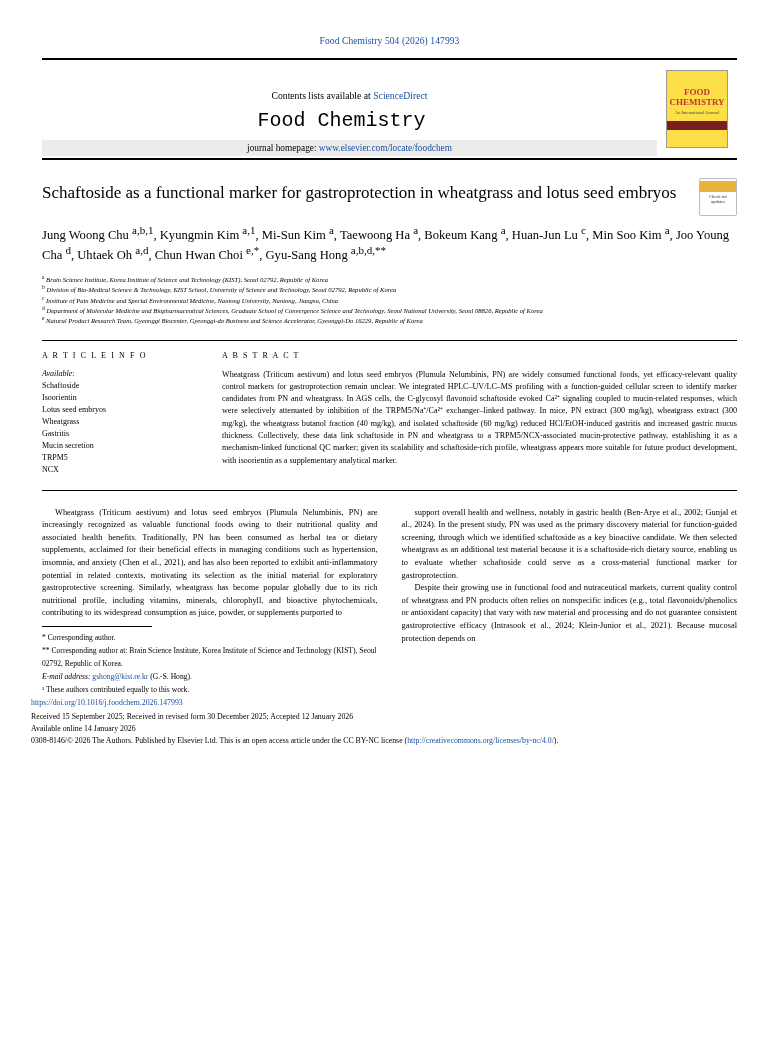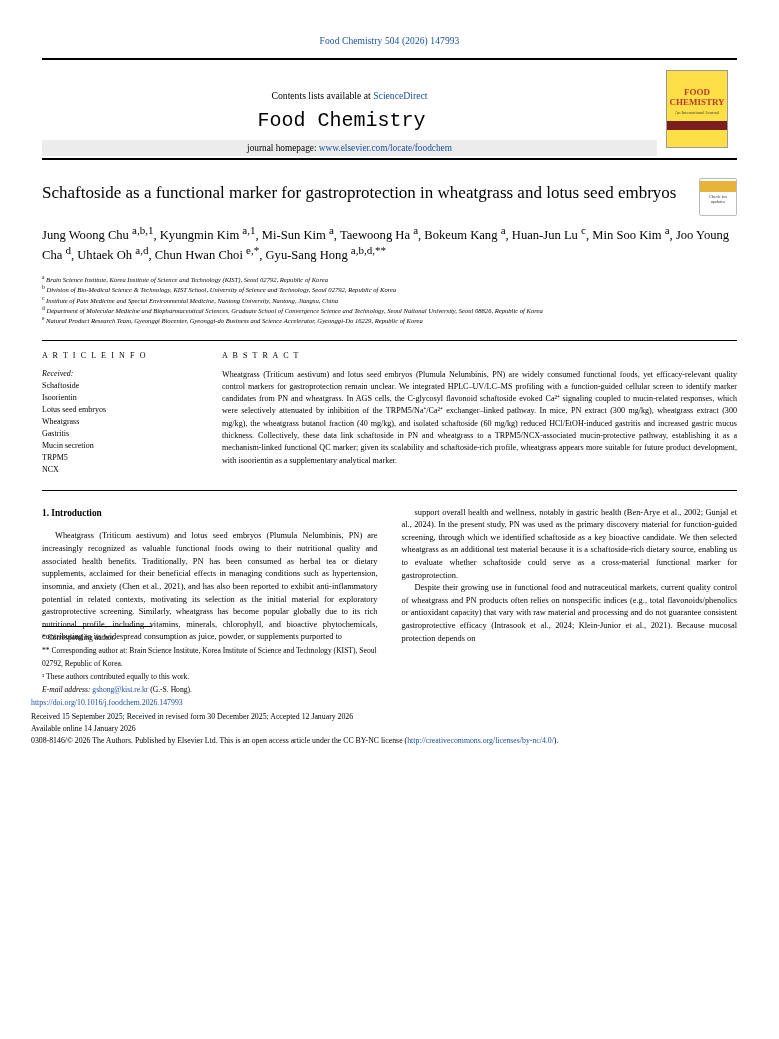--- a/index.html
+++ b/index.html
@@ -325,21 +325,21 @@
       <div><sup>c</sup> Institute of Pain Medicine and Special Environmental Medicine, Nantong University, Nantong, Jiangsu, China</div>
       <div><sup>d</sup> Department of Molecular Medicine and Biopharmaceutical Sciences, Graduate School of Convergence Science and Technology, Seoul National University, Seoul 08826, Republic of Korea</div>
       <div><sup>e</sup> Natural Product Research Team, Gyeonggi Biocenter, Gyeonggi-do Business and Science Accelerator, Gyeonggi-Do 16229, Republic of Korea</div>
     </div>
 
   <div class="info-rule-top"></div>
 
   <div class="info-area">
     <div class="info-left">
       <div class="sec-head">A R T I C L E   I N F O</div>
-      <div class="kw-title">Received:</div>
+      <div class="kw-title">Available:</div>
       <div class="kw-list" id="keywords">
           <div>Schaftoside</div>
           <div>Isoorientin</div>
           <div>Lotus seed embryos</div>
           <div>Wheatgrass</div>
           <div>Gastritis</div>
           <div>Mucin secretion</div>
           <div>TRPM5</div>
           <div>NCX</div>
         </div>
@@ -347,37 +347,36 @@
     <div class="info-right">
       <div class="sec-head">A B S T R A C T</div>
       <div class="abstract-text">Wheatgrass (Triticum aestivum) and lotus seed embryos (Plumula Nelumbinis, PN) are widely consumed functional foods, yet efficacy-relevant quality control markers for gastroprotection remain unclear. We integrated HPLC–UV/LC–MS profiling with a function-guided cellular screen to identify marker candidates from PN and wheatgrass. In AGS cells, the C-glycosyl flavonoid schaftoside evoked Ca²⁺ signaling coupled to mucin-related responses, which were selectively attenuated by inhibition of the TRPM5/Na⁺/Ca²⁺ exchanger–linked pathway. In mice, PN extract (300 mg/kg), wheatgrass extract (300 mg/kg), the wheatgrass butanol fraction (40 mg/kg), and isolated schaftoside (60 mg/kg) reduced HCl/EtOH-induced gastritis and increased gastric mucus thickness. Collectively, these data link schaftoside in PN and wheatgrass to a TRPM5/NCX-associated mucin-protective pathway, establishing it as a mechanism-linked functional QC marker; given its scalability and schaftoside-rich profile, wheatgrass appears more suitable for future product development, with isoorientin as a supplementary analytical marker.</div>
     </div>
   </div>
 
   <div class="info-rule-bottom"></div>
 
   <div class="body-cols">
     <div class="col">
-      <h2>1.  Introduction</h2>
       <p>Wheatgrass (Triticum aestivum) and lotus seed embryos (Plumula Nelumbinis, PN) are increasingly recognized as valuable functional foods owing to their nutritional quality and associated health benefits. Traditionally, PN has been consumed as herbal tea or dietary supplements, acclaimed for their beneficial effects in managing conditions such as hypertension, insomnia, and anxiety (Chen et al., 2021), and has also been reported to exhibit anti-inflammatory potential in related contexts, motivating its selection as the initial material for exploratory gastroprotective screening. Similarly, wheatgrass has become popular globally due to its rich nutritional profile, including vitamins, minerals, chlorophyll, and bioactive phytochemicals, contributing to its widespread consumption as juice, powder, or supplements purported to</p>
     </div>
     <div class="col">
       <p>support overall health and wellness, notably in gastric health (Ben-Arye et al., 2002; Gunjal et al., 2024). In the present study, PN was used as the primary discovery material for function-guided screening, through which we identified schaftoside as a key bioactive candidate. We then selected wheatgrass as an additional test material because it is a schaftoside-rich dietary source, enabling us to evaluate whether schaftoside could serve as a cross-material functional marker for gastroprotection.</p>
       <p>Despite their growing use in functional food and nutraceutical markets, current quality control of wheatgrass and PN products often relies on nonspecific indices (e.g., total flavonoids/phenolics or antioxidant capacity) that vary with raw material and processing and do not guarantee consistent gastroprotective efficacy (Intrasook et al., 2024; Klein-Junior et al., 2021). Because mucosal protection depends on</p>
     </div>
   </div>
 
   <div class="footnotes">
     <div class="fn-rule"></div>
     <div class="fn">*  Corresponding author.</div>
     <div class="fn">**  Corresponding author at: Brain Science Institute, Korea Institute of Science and Technology (KIST), Seoul 02792, Republic of Korea.</div>
-    <div class="fn">¹  These authors contributed equally to this work.</div>
     <div class="fn">
       <span style="font-style:italic">E-mail address: </span><span class="link">gshong@kist.re.kr</span><span> (G.-S. Hong).</span>
     </div>
+    <div class="fn">¹  These authors contributed equally to this work.</div>
   </div>
 
   <div class="footer">
     <div class="doi">https://doi.org/10.1016/j.foodchem.2026.147993</div>
     <div>Received 15 September 2025; Received in revised form 30 December 2025; Accepted 12 January 2026</div>
     <div>Available online 14 January 2026</div>
     <div class="lic">
       <span>0308-8146/© 2026 The Authors.  Published by Elsevier Ltd.  This is an open access article under the CC BY-NC license (</span><span class="link">http://creativecommons.org/licenses/by-nc/4.0/</span><span>).</span>
     </div>
   </div>

